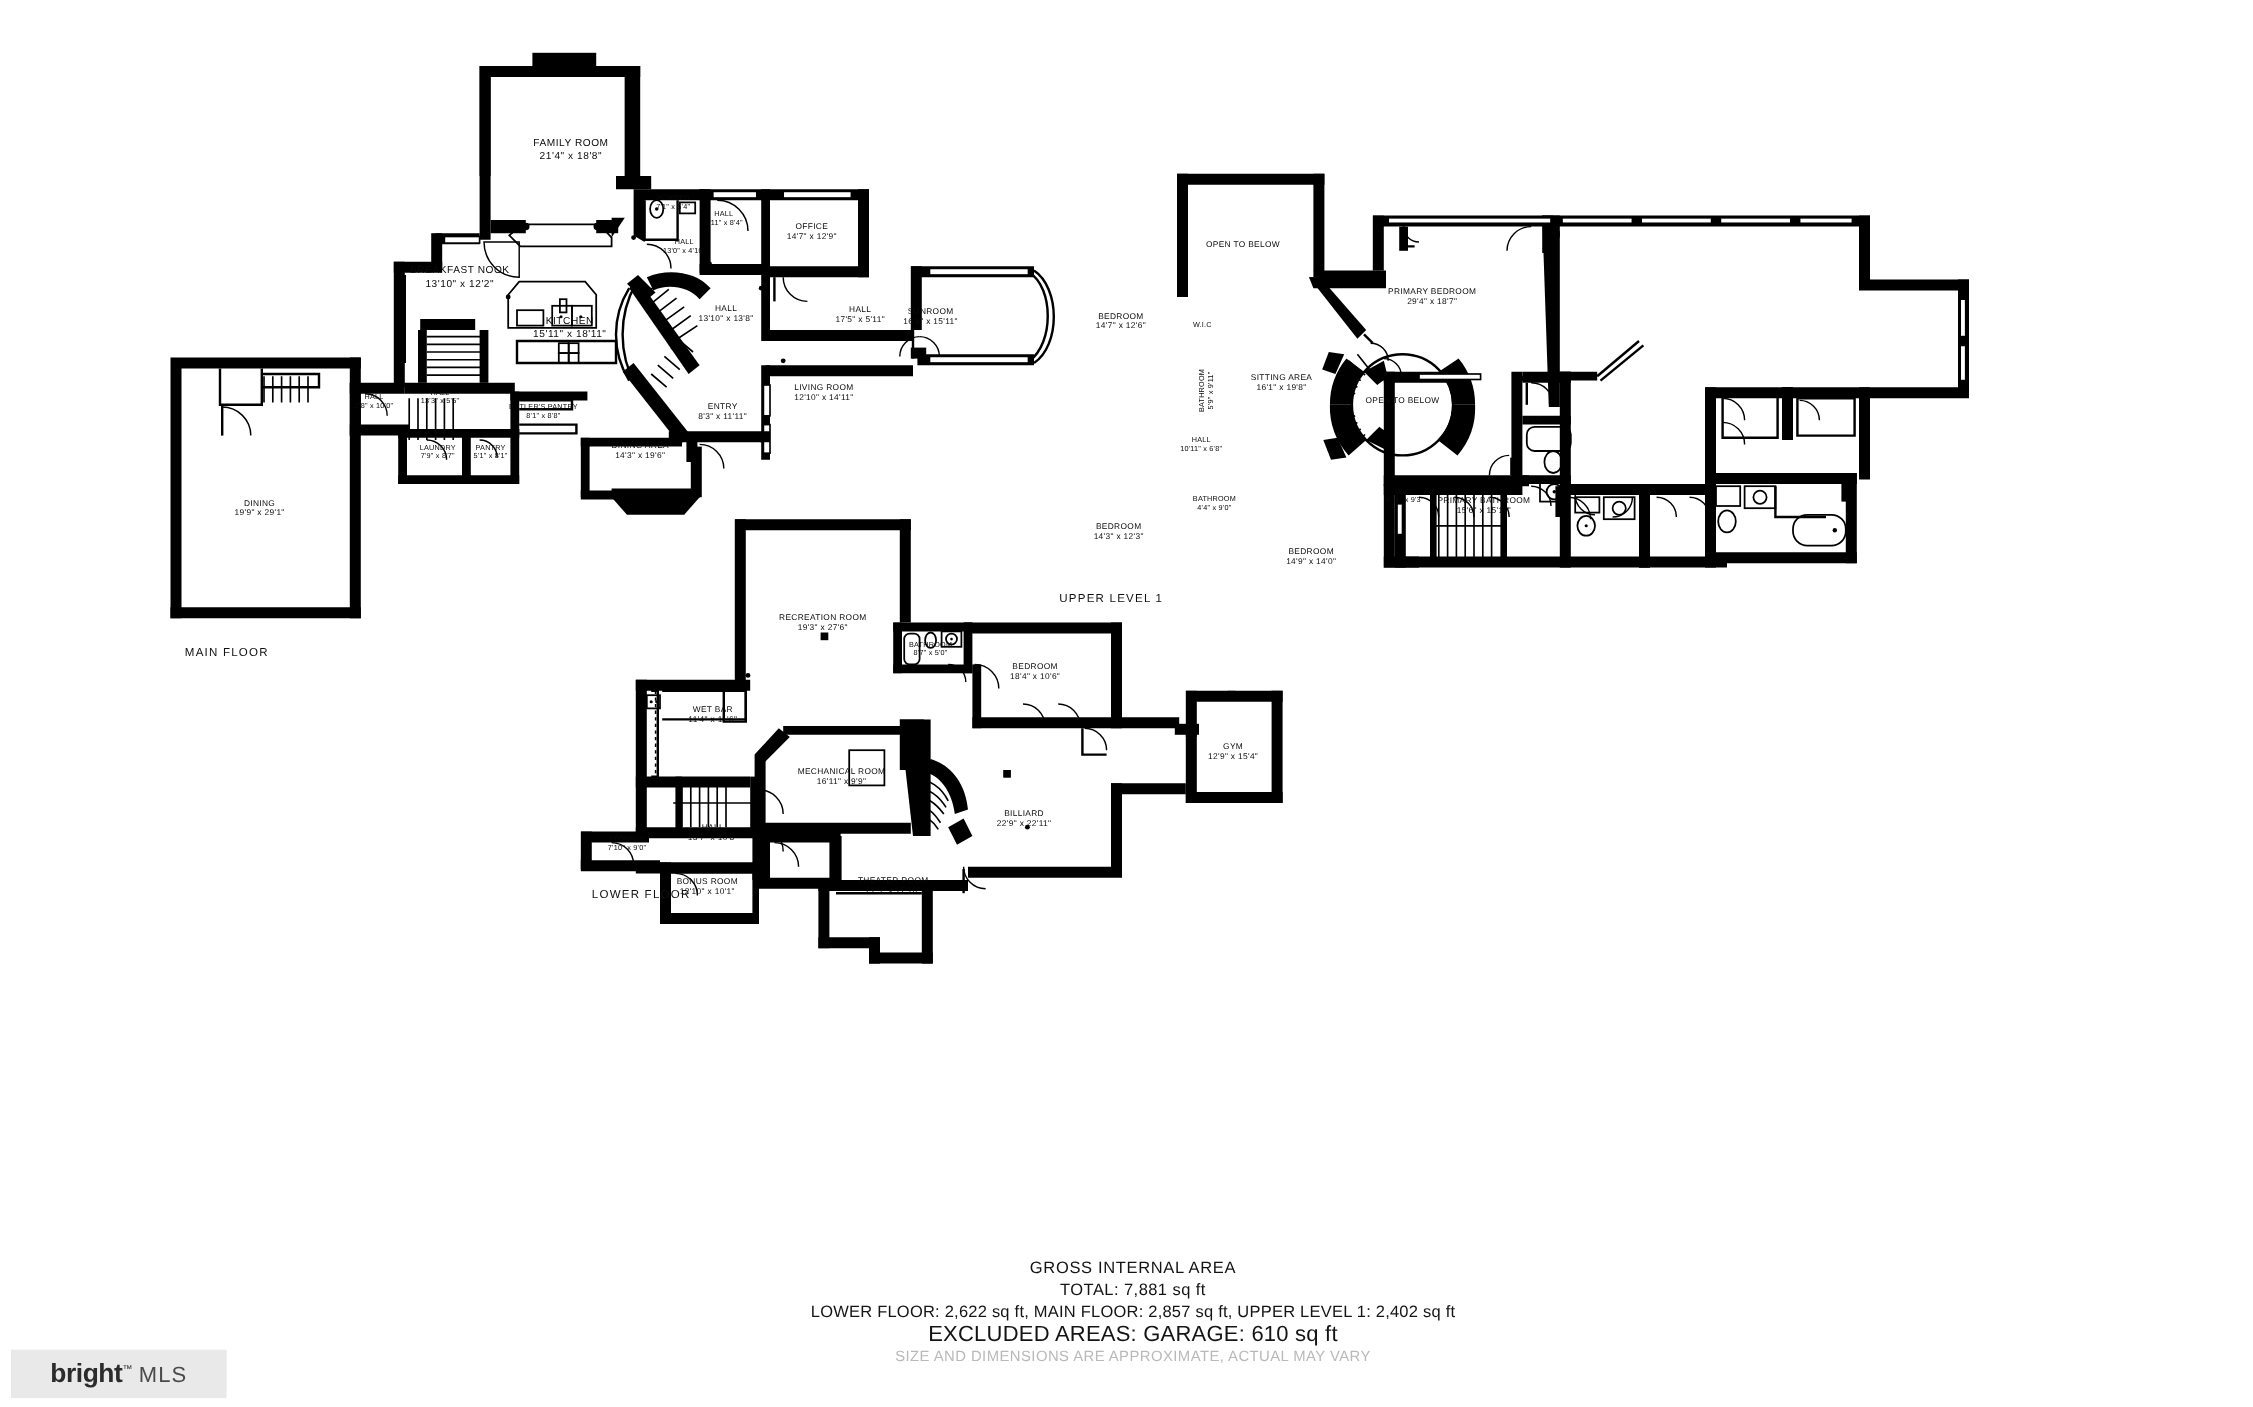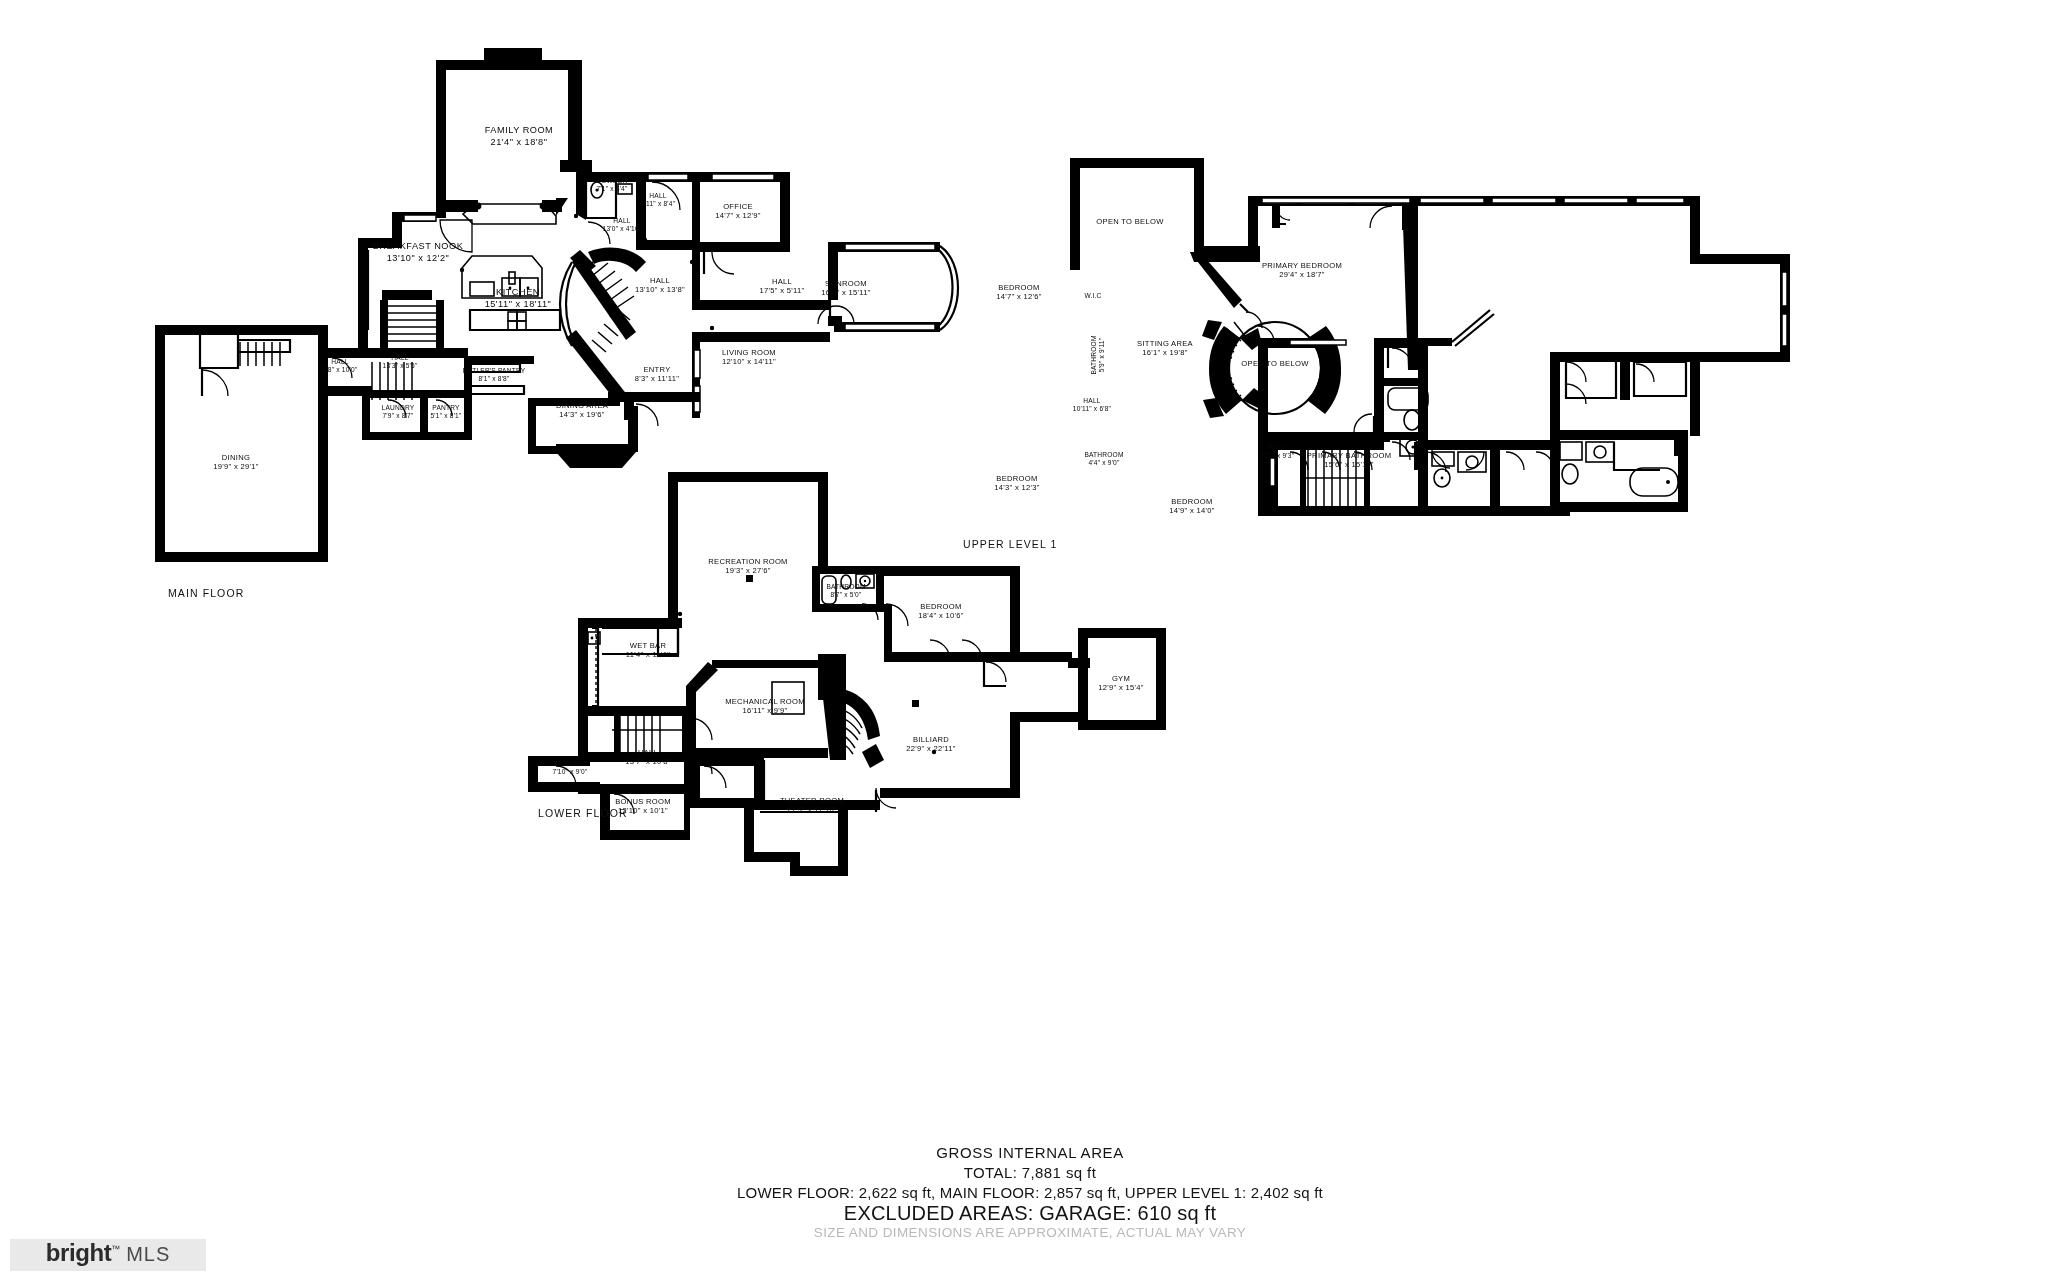--- a/index.html
+++ b/index.html
@@ -70,23 +70,23 @@
   #footer .l1 { font-size: 15px; letter-spacing: 0.6px; line-height: 20px;}
   #footer .l2 { font-size: 15px; letter-spacing: 0.4px; line-height: 20px;}
   #footer .l3 { font-size: 15px; letter-spacing: 0.2px; line-height: 20px;}
   #footer .l4 { font-size: 20px; letter-spacing: 0.2px; line-height: 20px;}
   #footer .l5 { font-size: 13.5px; letter-spacing: 0.4px; line-height: 20px; color: #b9b9b9;}
 
   
   #brand {
     position: absolute;
     left: 10px; bottom: 8px;
-    width: 196px; height: 32px;
+    width: 196px; height: 44px;
     background: #e9e9e9;
-    display: flex; justify-content: center;
+    display: flex; align-items: center; justify-content: center;
   }
   #brand .bt {
     font-family: "Liberation Sans", sans-serif;
     font-size: 24px;
     color: #2b2b2b;
     letter-spacing: -0.4px;
   }
   #brand .bt .b1 { font-weight: bold; }
   #brand .bt .tm { font-size: 9px; vertical-align: super; }
   #brand .bt .b2 { font-size: 20px; color: #4a4a4a; letter-spacing: 1px;}

